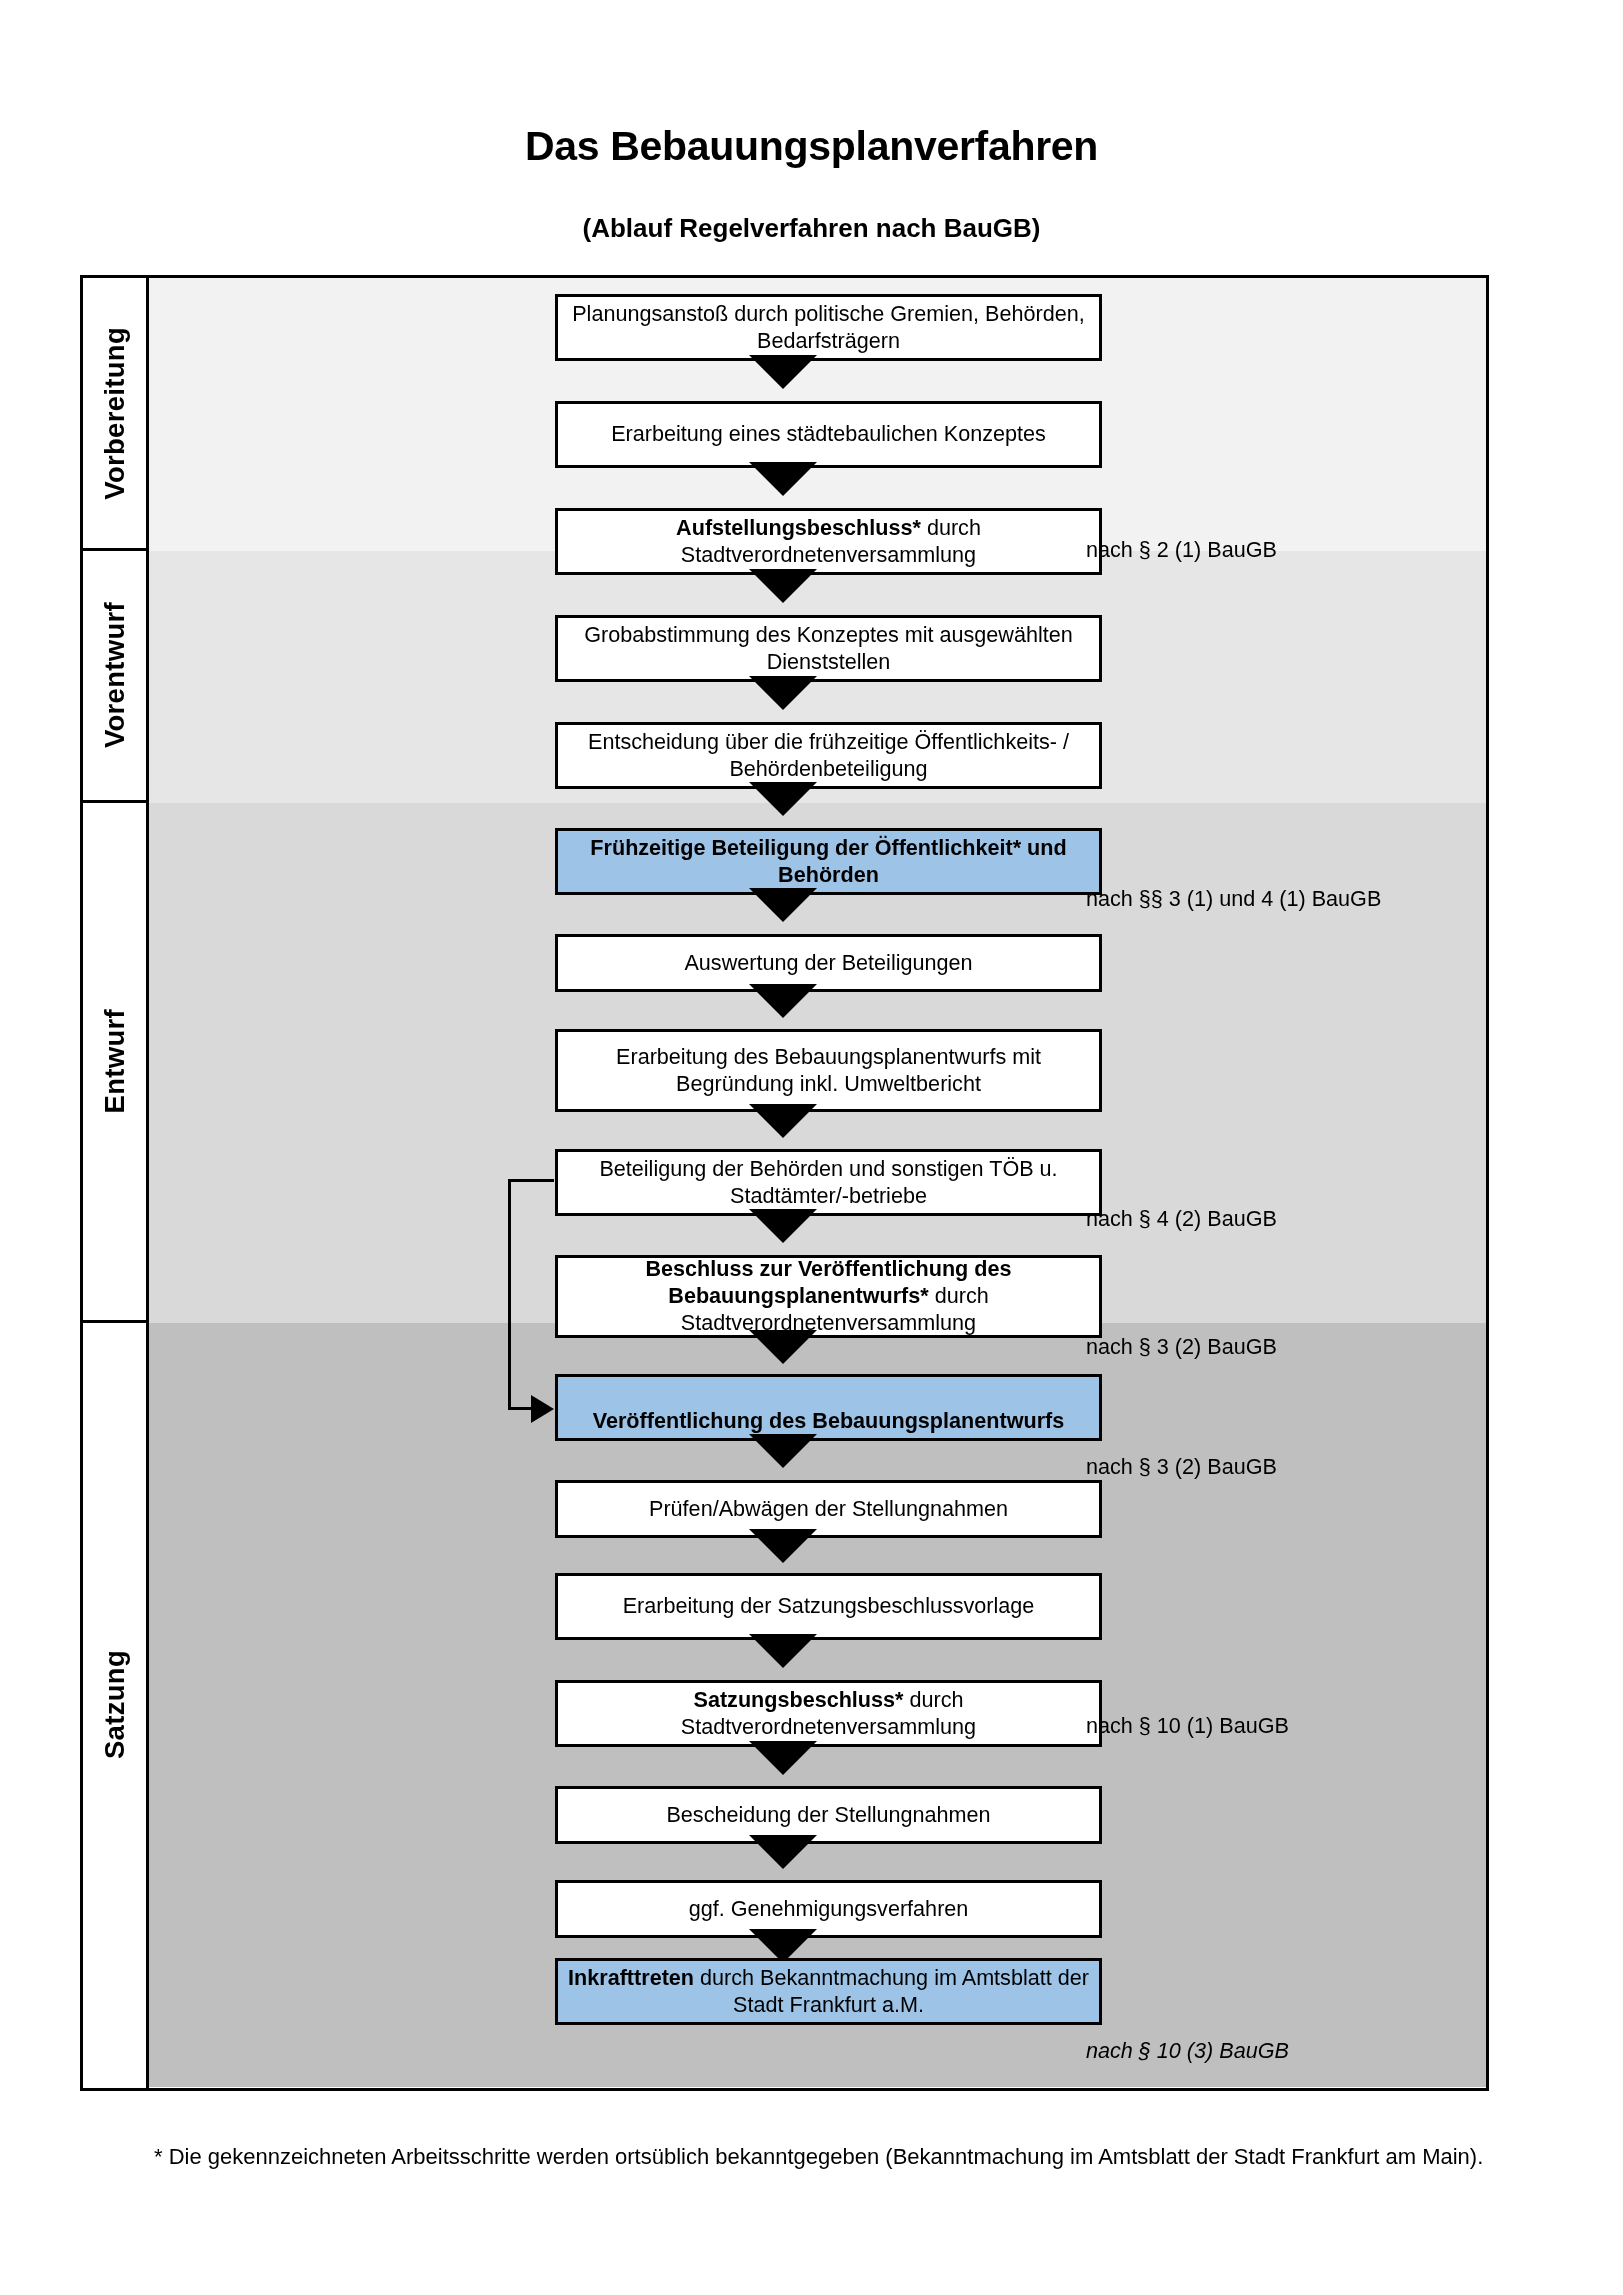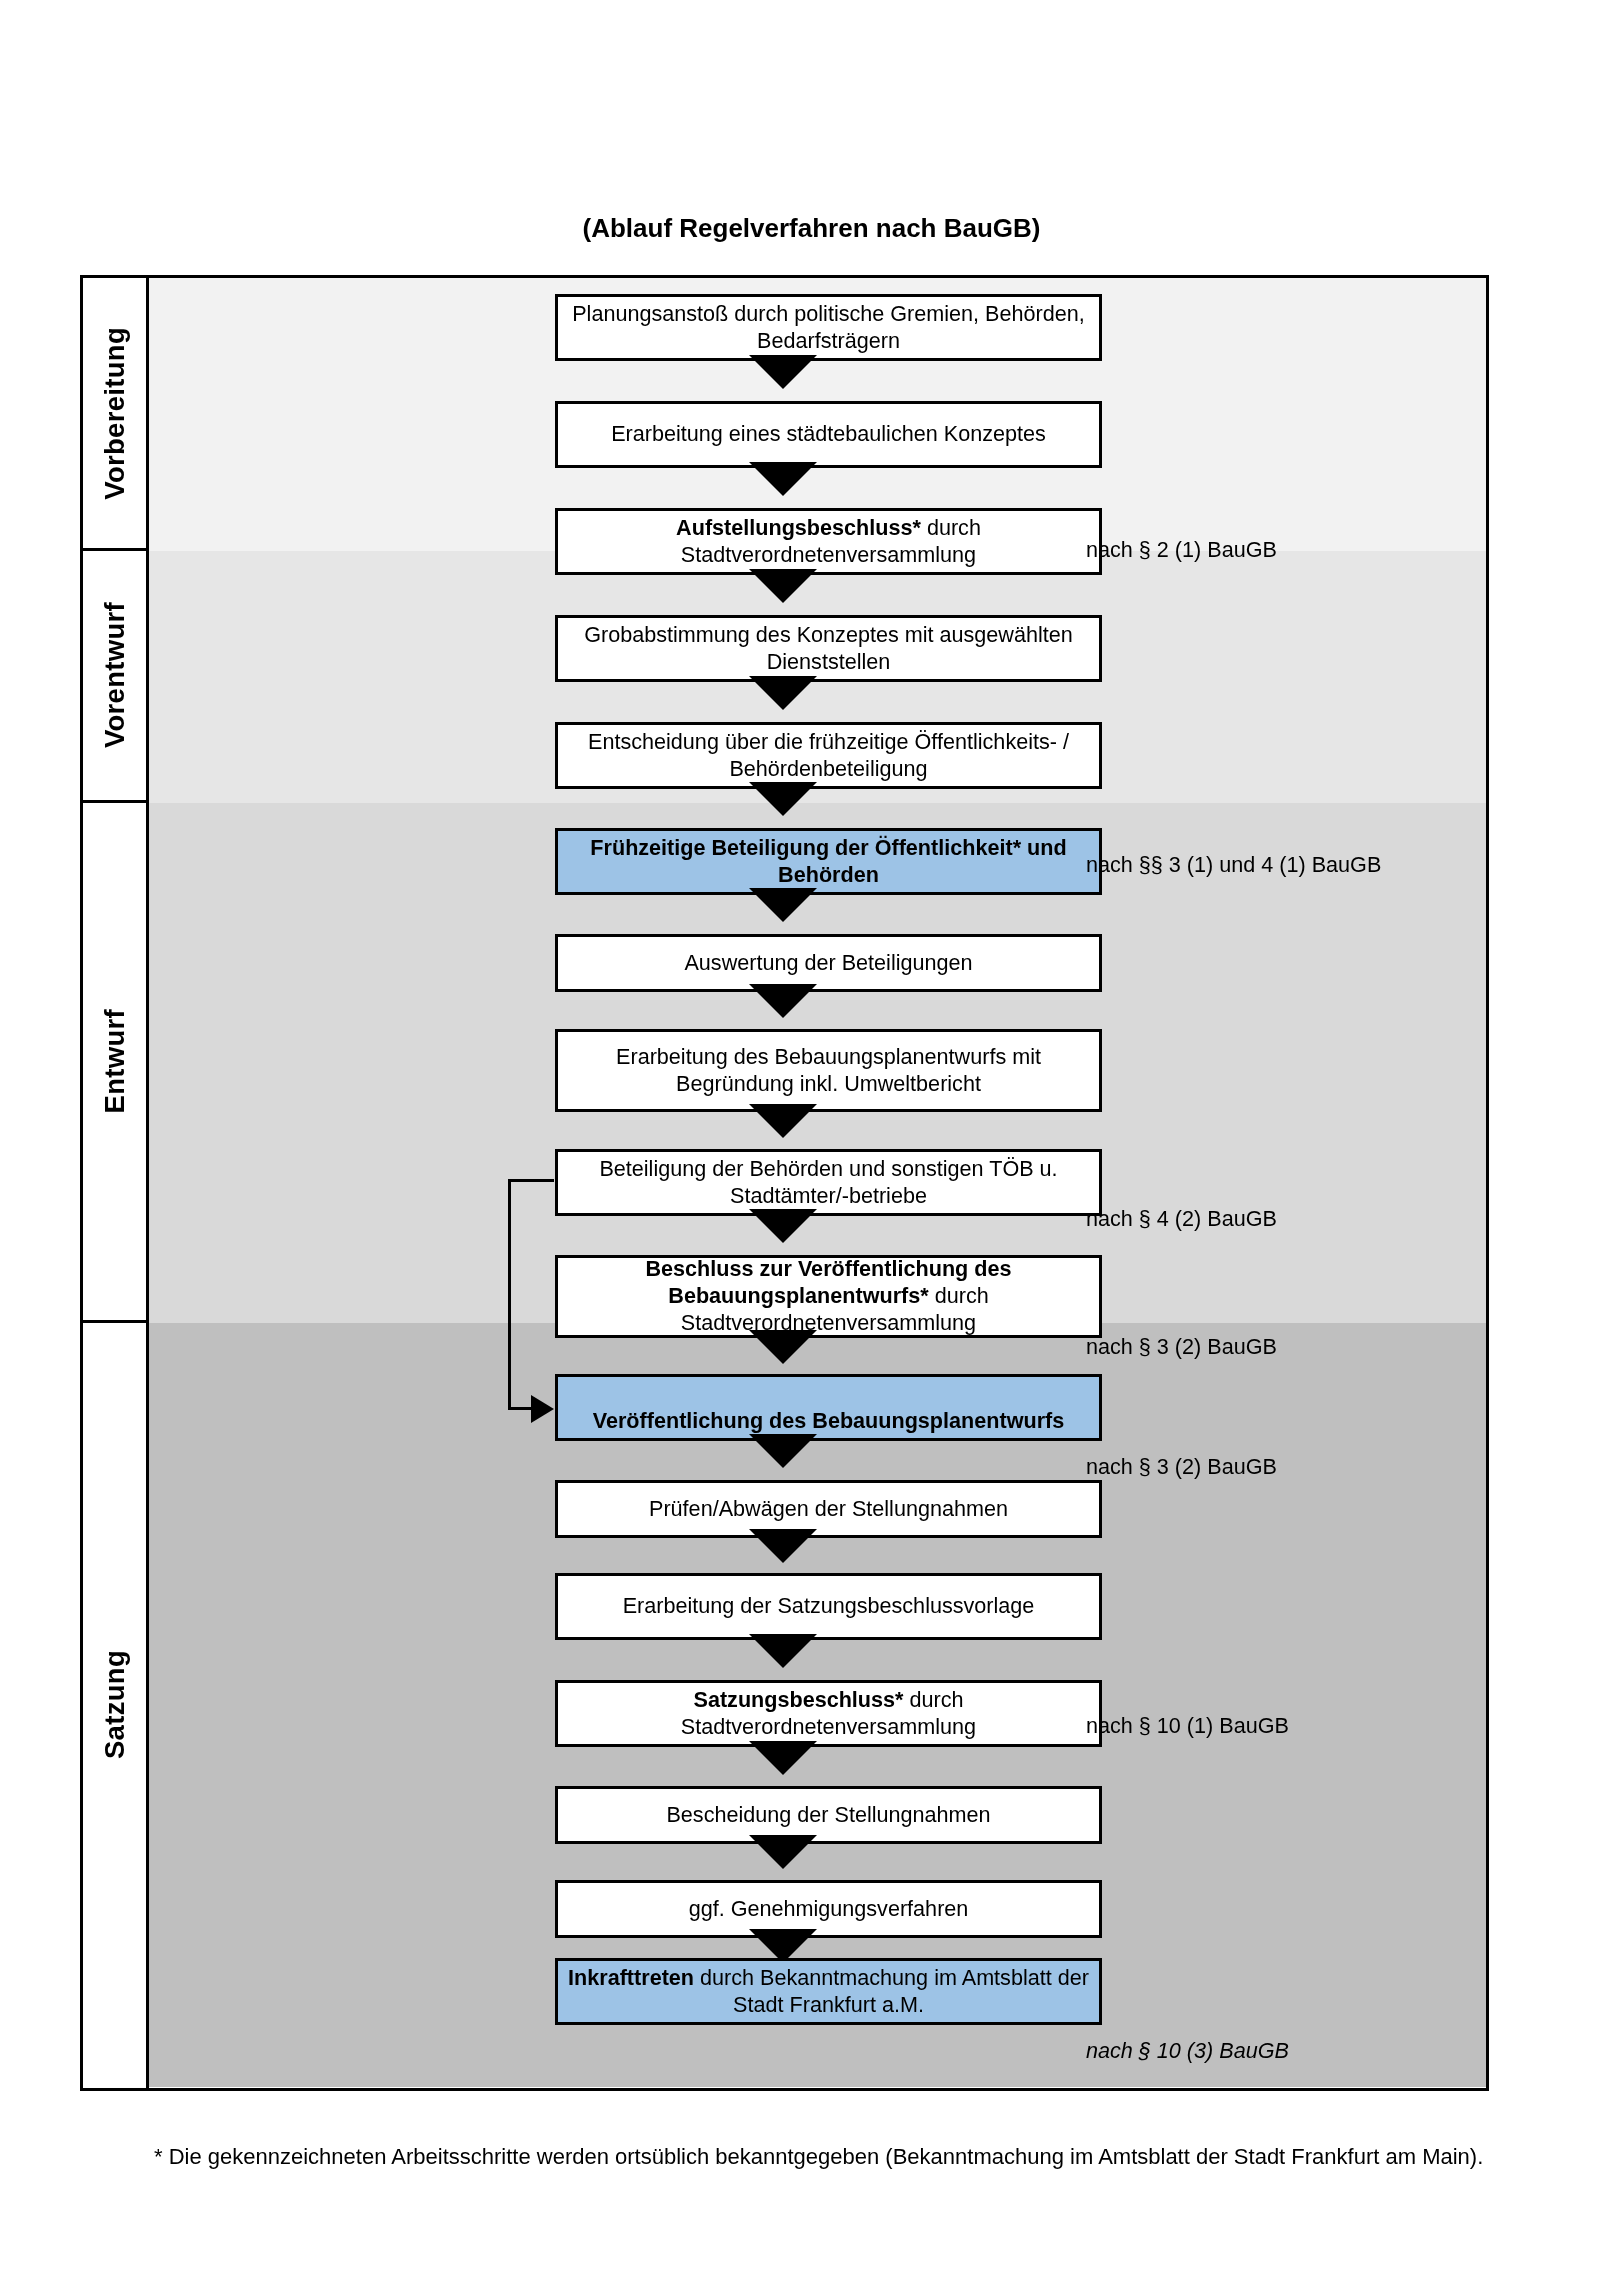--- a/index.html
+++ b/index.html
@@ -106,20 +106,21 @@
   .footnote {
     position: absolute; left: 154px; top: 2140px;
     width: 1348px; font-size: 22px; line-height: 1.55;
   }
 </style>
 </head>
 <body>
 
 <div class="page">
 
+  <div class="title">Das Bebauungsplanverfahren</div>
   <div class="subtitle">(Ablauf Regelverfahren nach BauGB)</div>
 
   <div class="frame">
 
     <div class="labelcol">
       <div class="label-cell" id="lc0" style="height: 273px;">
         <span>Vorbereitung</span>
       </div>
       <div class="label-cell" id="lc1" style="height: 252px;">
         <span>Vorentwurf</span>
@@ -212,21 +213,21 @@
           <div>ggf. Genehmigungsverfahren</div>
         </div>
         <div class="arrow" style="left: 666px; top: 1651px;"></div>
         <div class="node blue" style="left: 472px; top: 1680px; height: 67px;">
           <div><b>Inkrafttreten</b> durch Bekanntmachung im Amtsblatt der Stadt Frankfurt a.M.</div>
         </div>
       </div>
 
     <div id="refs-layer">
         <div class="ann" style="left: 1003px; top: 259px;">nach § 2 (1) BauGB</div>
-        <div class="ann" style="left: 1003px; top: 574px;">nach §§ 3 (1) und 4 (1) BauGB</div>
+        <div class="ann" style="left: 1003px; top: 608px;">nach §§ 3 (1) und 4 (1) BauGB</div>
         <div class="ann" style="left: 1003px; top: 928px;">nach § 4 (2) BauGB</div>
         <div class="ann" style="left: 1003px; top: 1056px;">nach § 3 (2) BauGB</div>
         <div class="ann" style="left: 1003px; top: 1176px;">nach § 3 (2) BauGB</div>
         <div class="ann" style="left: 1003px; top: 1435px;">nach § 10 (1) BauGB</div>
         <div class="ann" style="left: 1003px; top: 1760px; font-style: italic;">nach § 10 (3) BauGB</div>
       </div>
 
   </div>
 
   <div class="footnote">* Die gekennzeichneten Arbeitsschritte werden ortsüblich bekanntgegeben (Bekanntmachung im Amtsblatt  der Stadt Frankfurt am Main).</div>

